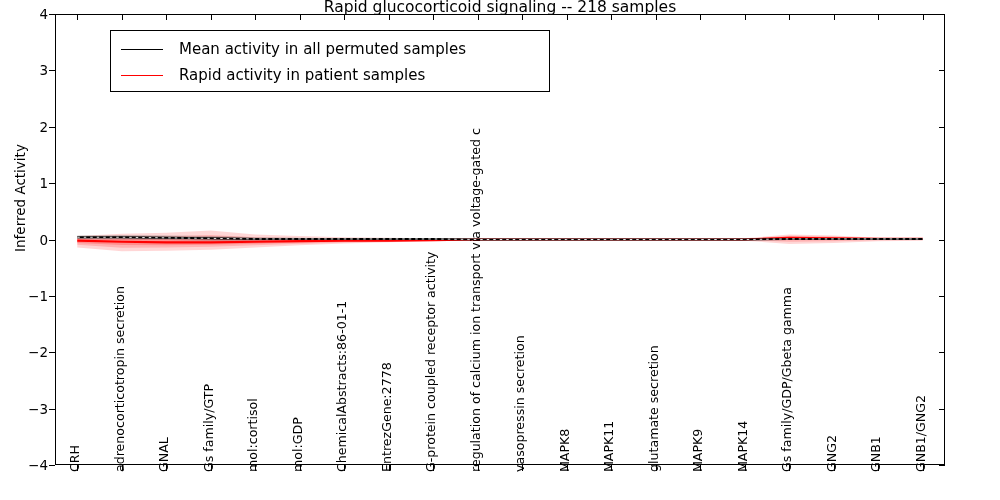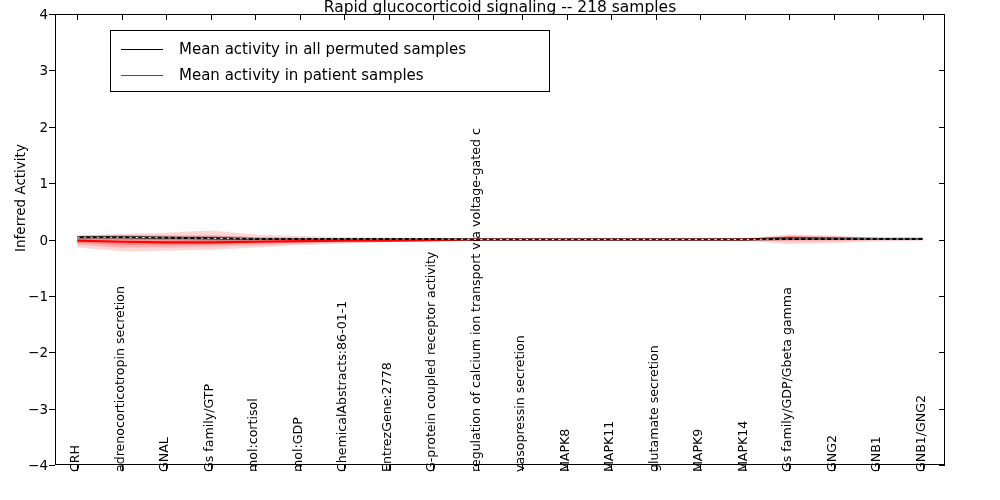--- a/index.html
+++ b/index.html
@@ -314,19 +314,19 @@
       <path d="M22.25 223.25 L66.75 223.25 L111.25 223.81 L155.75 224.37 L200.25 224.94 L244.75 224.94 L289.25 224.94 L333.75 224.94 L378.25 224.94 L422.75 225.50 L467.25 225.50 L511.75 225.50 L556.25 225.50 L600.75 225.50 L645.25 225.50 L689.75 225.50 L734.25 224.94 L778.75 224.94 L823.25 224.94 L867.75 224.94 " fill="none" stroke="#ffffff" stroke-width="0.9" stroke-dasharray="2.5 4"></path>
     </svg>
 
   <div class="legend-box">
     <div class="legend-row" style="top:6px;">
       <span class="legend-swatch" style="border-top:1.8px solid #000000;"></span>
       <span class="legend-text">Mean activity in all permuted samples</span>
     </div>
     <div class="legend-row" style="top:32px;">
       <span class="legend-swatch" style="border-top:1.8px solid #ff0000;"></span>
-      <span class="legend-text">Mean activity in patient samples</span>
+      <span class="legend-text">Rapid activity in patient samples</span>
     </div>
   </div>
 
 
 <div class="toplabel-overlay" style="left: 477.75px; top: 0px;"></div>
   </div>
 
 </body></html>

